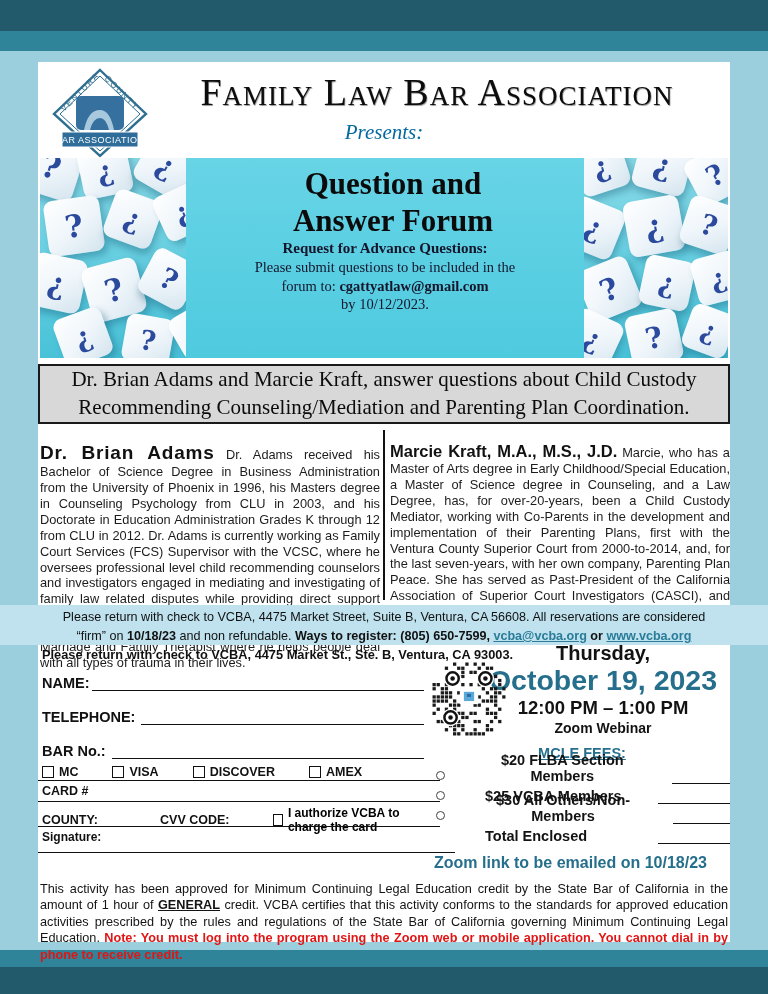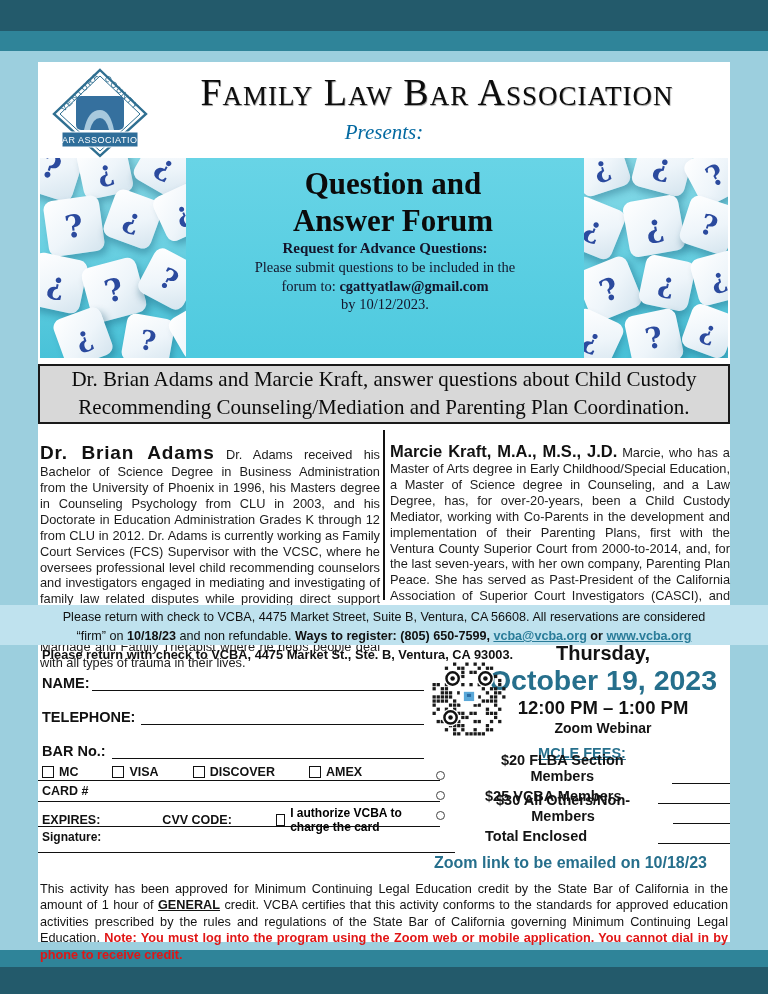--- a/index.html
+++ b/index.html
@@ -205,21 +205,21 @@
           <span class="checkbox"></span>
           <span>AMEX</span>
         </span>
       </div>
 
     <div class="hr" style="left:0;top:718px;width:402px;"></div>
     <div class="small-label" style="left:4px;top:722px;">CARD #</div>
     <div class="hr" style="left:0;top:739px;width:402px;"></div>
 
     <div class="form-row" style="top:744px;width:398px;align-items:center;">
-      <span class="form-label" style="font-size:12.5px;">EXPIRES:</span>
+      <span class="form-label" style="font-size:12.5px;">COUNTY:</span>
       <span class="form-label" style="font-size:12.5px;margin-left:62px;">CVV CODE:</span>
       <span style="margin-left:44px;display:flex;align-items:center;gap:5px;">
         <span class="checkbox"></span>
         <span style="font-size:12px;font-weight:bold;">I authorize VCBA to charge the card</span>
       </span>
     </div>
     <div class="hr" style="left:0;top:764px;width:402px;"></div>
     <div class="small-label" style="left:4px;top:768px;font-size:12px;">Signature:</div>
     <div class="hr" style="left:0;top:790px;width:417px;"></div>
 

